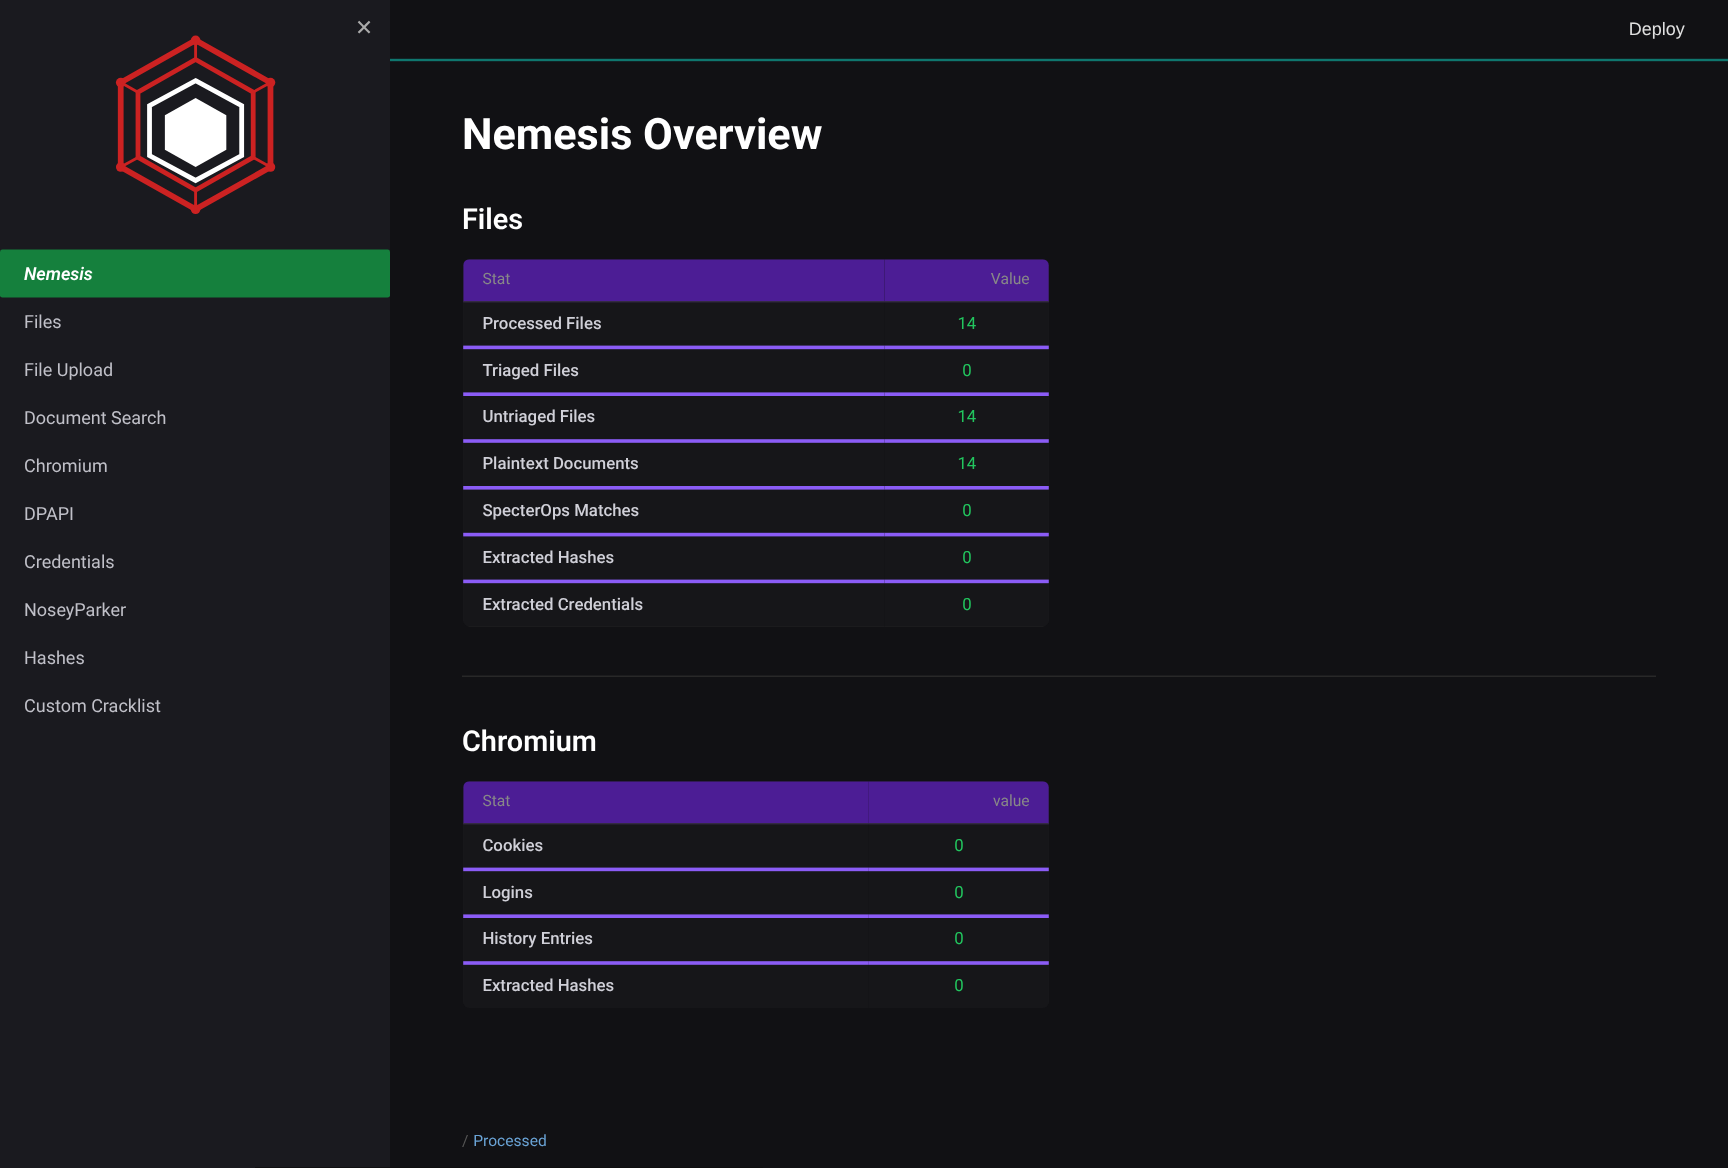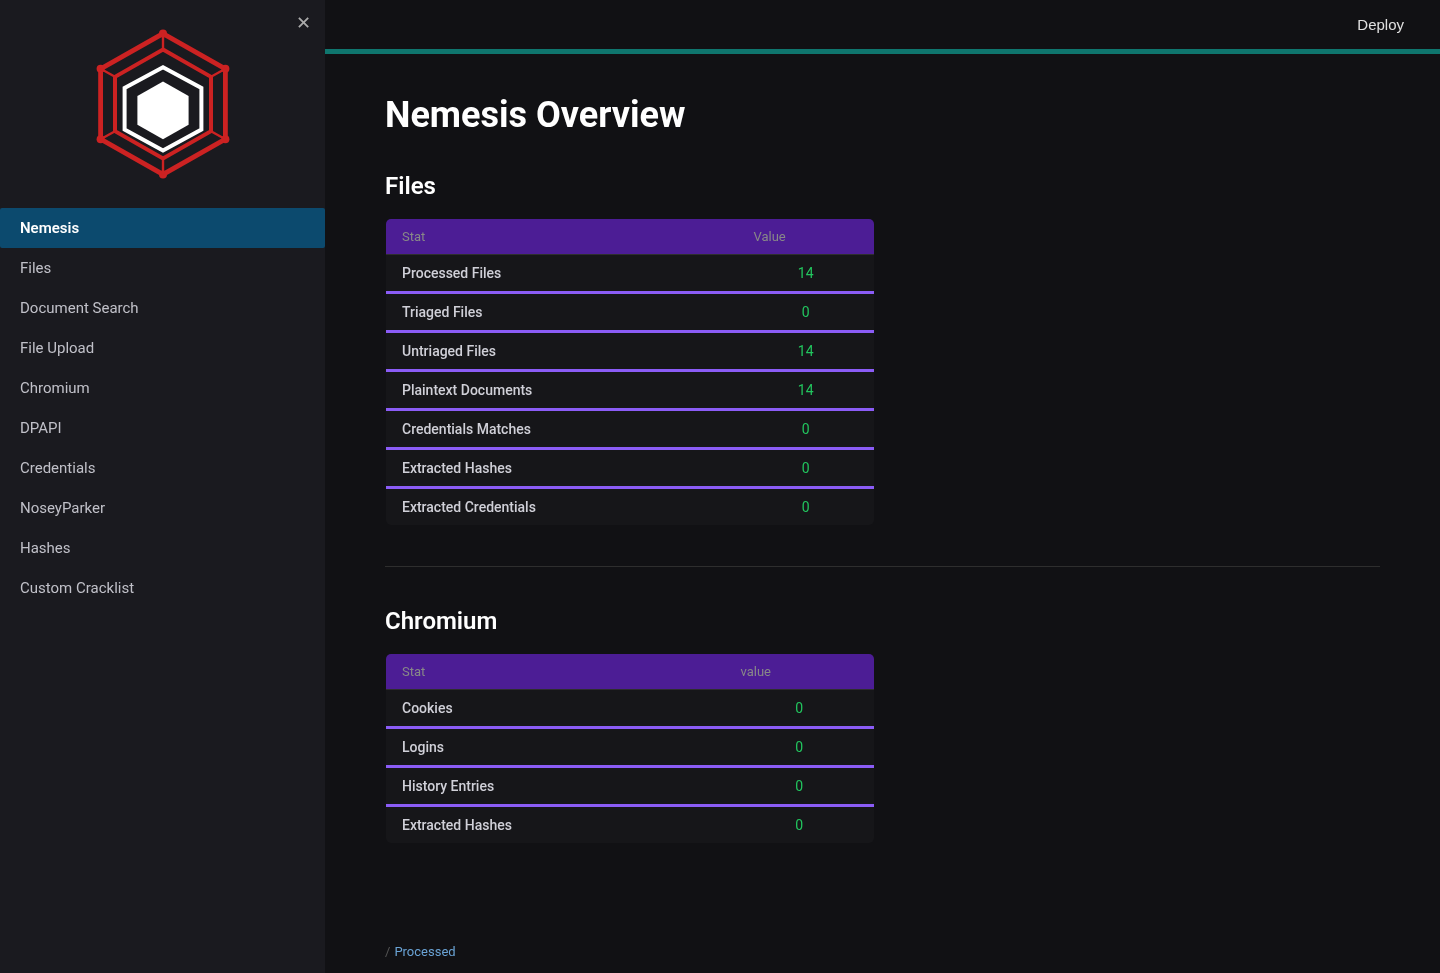--- a/index.html
+++ b/index.html
@@ -59,40 +59,41 @@
       padding: 11px 20px;
       cursor: pointer;
       color: #c0c0c8;
       font-size: 15px;
       font-weight: 400;
       transition: background 0.15s;
       border-radius: 2px;
     }
 
     .sidebar-item.active {
-      background: #0c4a6e;
+      background: #15803d;
       color: #ffffff;
       font-weight: 600;
+      font-style: italic;
     }
 
     
     .main {
       flex: 1;
       background: #111114;
       overflow-y: auto;
       display: flex;
       flex-direction: column;
     }
 
     .main-header {
       display: flex;
       align-items: center;
       justify-content: flex-end;
       padding: 12px 28px;
-      border-bottom: 5px solid #0f766e;
+      border-bottom: 2px solid #0f766e;
       min-height: 45px;
     }
 
     .deploy-btn {
       background: none;
       border: none;
       color: #e0e0e0;
       font-size: 15px;
       cursor: pointer;
       padding: 4px 8px;
@@ -138,21 +139,21 @@
     .stats-table th {
       padding: 10px 16px;
       font-size: 13px;
       font-weight: 400;
       color: #888;
       text-align: left;
       border-bottom: 1px solid #2e2e2e;
     }
 
     .stats-table th.val-col {
-      text-align: left;
+      text-align: right;
     }
 
     .stats-table td {
       padding: 10px 16px;
       font-size: 14px;
       color: #d0d0d8;
       border-bottom: 3px solid #8b5cf6;
       background: #161619;
     }
 
@@ -214,22 +215,22 @@
       <line x1="100" y1="188" x2="100" y2="168" stroke="#cc2222" stroke-width="3"></line>
       <line x1="22" y1="144" x2="40" y2="134" stroke="#cc2222" stroke-width="3"></line>
       <line x1="22" y1="56" x2="40" y2="66" stroke="#cc2222" stroke-width="3"></line>
     </svg>
   </div>
 
   <nav class="sidebar-nav">
 
   <div class="sidebar-item active">Nemesis</div>
       <div class="sidebar-item">Files</div>
+      <div class="sidebar-item">File Upload</div>
       <div class="sidebar-item">Document Search</div>
-      <div class="sidebar-item">File Upload</div>
       <div class="sidebar-item">Chromium</div>
       <div class="sidebar-item">DPAPI</div>
       <div class="sidebar-item">Credentials</div>
       <div class="sidebar-item">NoseyParker</div>
       <div class="sidebar-item">Hashes</div>
       <div class="sidebar-item">Custom Cracklist</div>
     </nav>
 </aside>
 
 <main class="main">
@@ -259,21 +260,21 @@
           </tr>
           <tr>
             <td class="stat-name">Untriaged Files</td>
             <td class="val-col">14</td>
           </tr>
           <tr>
             <td class="stat-name">Plaintext Documents</td>
             <td class="val-col">14</td>
           </tr>
           <tr>
-            <td class="stat-name">Credentials Matches</td>
+            <td class="stat-name">SpecterOps Matches</td>
             <td class="val-col">0</td>
           </tr>
           <tr>
             <td class="stat-name">Extracted Hashes</td>
             <td class="val-col">0</td>
           </tr>
           <tr>
             <td class="stat-name">Extracted Credentials</td>
             <td class="val-col">0</td>
           </tr>

